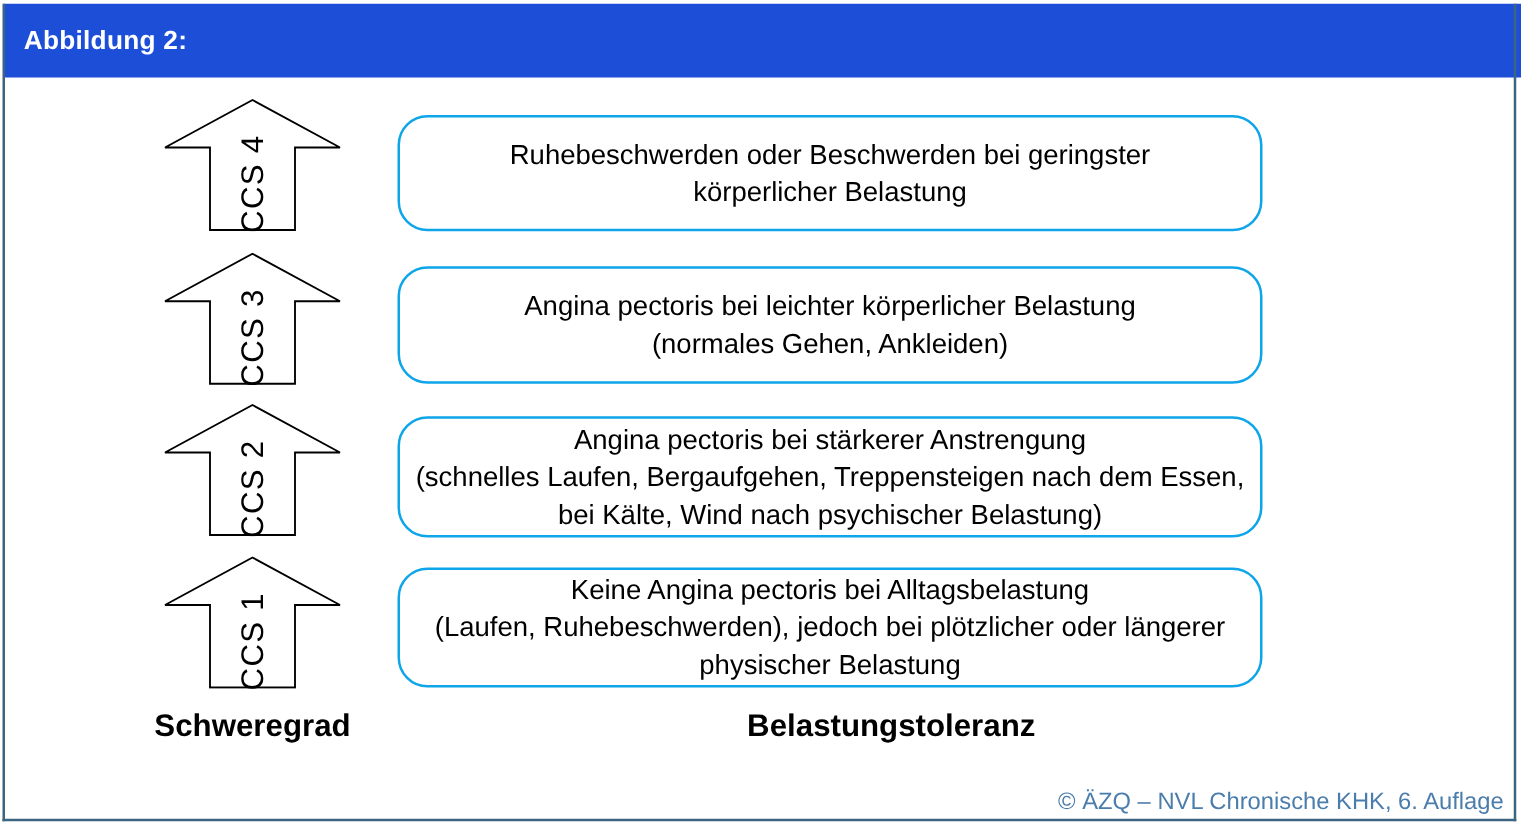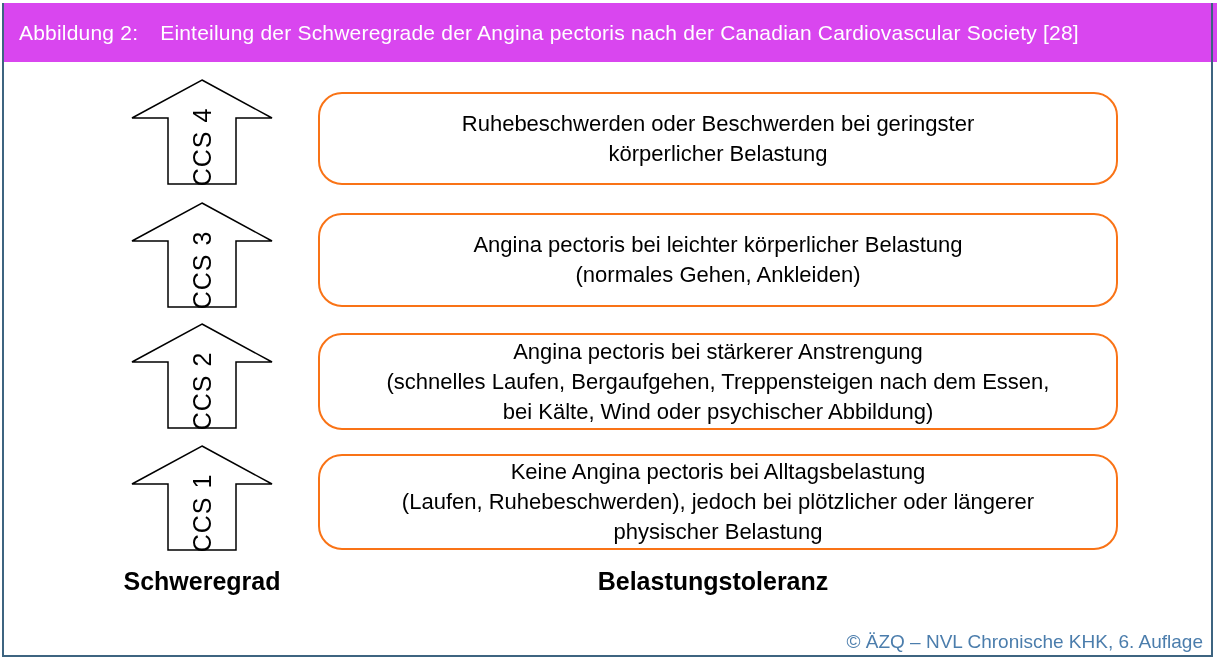--- a/index.html
+++ b/index.html
@@ -12,26 +12,26 @@
     height: 664px;
     background: #ffffff;
     overflow: hidden;
   }
 
   
   .header-bar {
     position: absolute;
     left: 3px; top: 3px; right: 0;
     height: 59px;
-    background: #d946ef;
+    background: #1d4ed8;
     display: flex;
     align-items: center;
     padding-left: 16px;
     color: #ffffff;
-    font-weight: normal;
+    font-weight: bold;
     font-size: 21px;
     letter-spacing: 0.2px;
   }
   .header-bar .fig-label { margin-right: 22px; white-space: nowrap; }
   .header-bar .fig-title { white-space: nowrap; }
 
   
   .vborder {
     position: absolute;
     top: 3px;
@@ -60,22 +60,22 @@
     font-family: "Liberation Sans", sans-serif;
     font-size: 25px;
     letter-spacing: 1px;
     fill: #000000;
   }
 
   
   .desc-box {
     position: absolute;
     left: 318px;
-    width: 800px;
-    border: 2px solid #f97316;
+    width: 692px;
+    border: 2px solid #0ea5e9;
     border-radius: 24px;
     background: #ffffff;
     display: flex;
     align-items: center;
     justify-content: center;
   }
   .desc-box .box-text {
     white-space: pre-line;
     text-align: center;
     font-size: 22px;
@@ -107,21 +107,20 @@
     white-space: nowrap;
   }
 </style>
 </head>
 <body>
 
 <div class="figure">
 
   <div class="header-bar">
     <span class="fig-label">Abbildung 2:</span>
-    <span class="fig-title">Einteilung der Schweregrade der Angina pectoris nach der Canadian Cardiovascular Society [28]</span>
   </div>
 
   <div class="vborder left"></div>
   <div class="vborder right"></div>
   <div class="bottom-line"></div>
 
   <div class="arrow" style="top:79px">
     <svg viewBox="0 0 144 106">
       <polygon points="72,1 142,39 106,39 106,105 38,105 38,39 2,39" fill="#ffffff" stroke="#000000" stroke-width="1.5"></polygon>
       <text x="72" y="68" text-anchor="middle" dominant-baseline="central" transform="rotate(-90 72 68)">CCS 4</text>
@@ -145,21 +144,21 @@
 
   <div class="arrow" style="top:323px">
     <svg viewBox="0 0 144 106">
       <polygon points="72,1 142,39 106,39 106,105 38,105 38,39 2,39" fill="#ffffff" stroke="#000000" stroke-width="1.5"></polygon>
       <text x="72" y="68" text-anchor="middle" dominant-baseline="central" transform="rotate(-90 72 68)">CCS 2</text>
     </svg>
   </div>
   <div class="desc-box" style="top:333px;height:97px">
     <div class="box-text">Angina pectoris bei stärkerer Anstrengung
 (schnelles Laufen, Bergaufgehen, Treppensteigen nach dem Essen,
-bei Kälte, Wind oder psychischer Abbildung)</div>
+bei Kälte, Wind nach psychischer Belastung)</div>
   </div>
 
   <div class="arrow" style="top:445px">
     <svg viewBox="0 0 144 106">
       <polygon points="72,1 142,39 106,39 106,105 38,105 38,39 2,39" fill="#ffffff" stroke="#000000" stroke-width="1.5"></polygon>
       <text x="72" y="68" text-anchor="middle" dominant-baseline="central" transform="rotate(-90 72 68)">CCS 1</text>
     </svg>
   </div>
   <div class="desc-box" style="top:454px;height:96px">
     <div class="box-text">Keine Angina pectoris bei Alltagsbelastung

